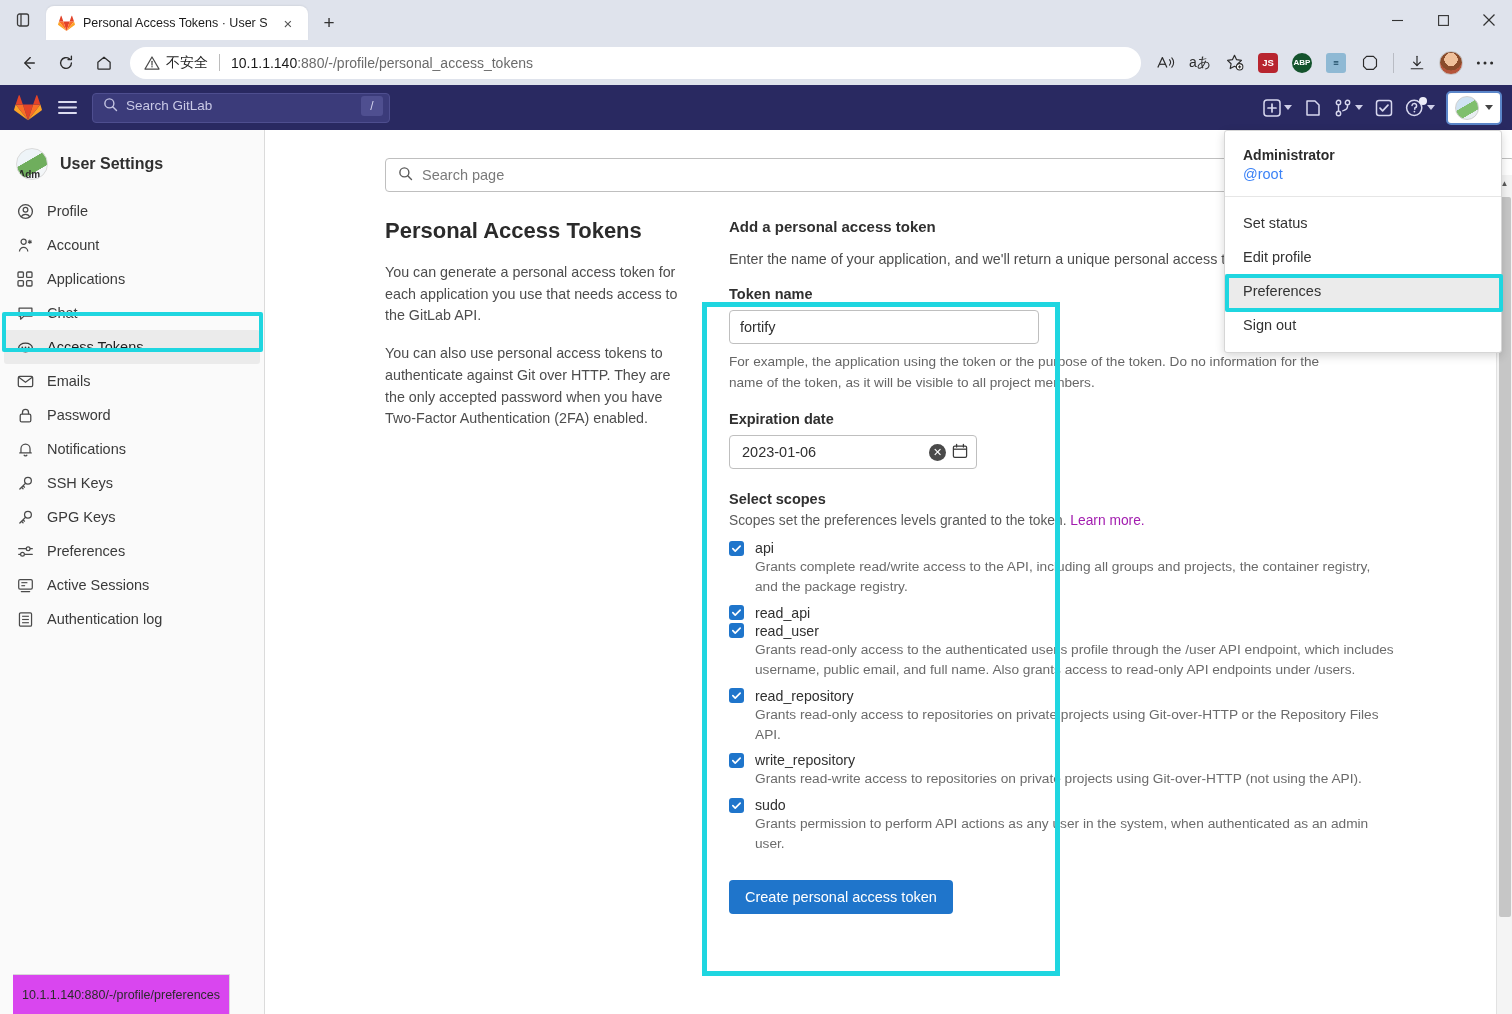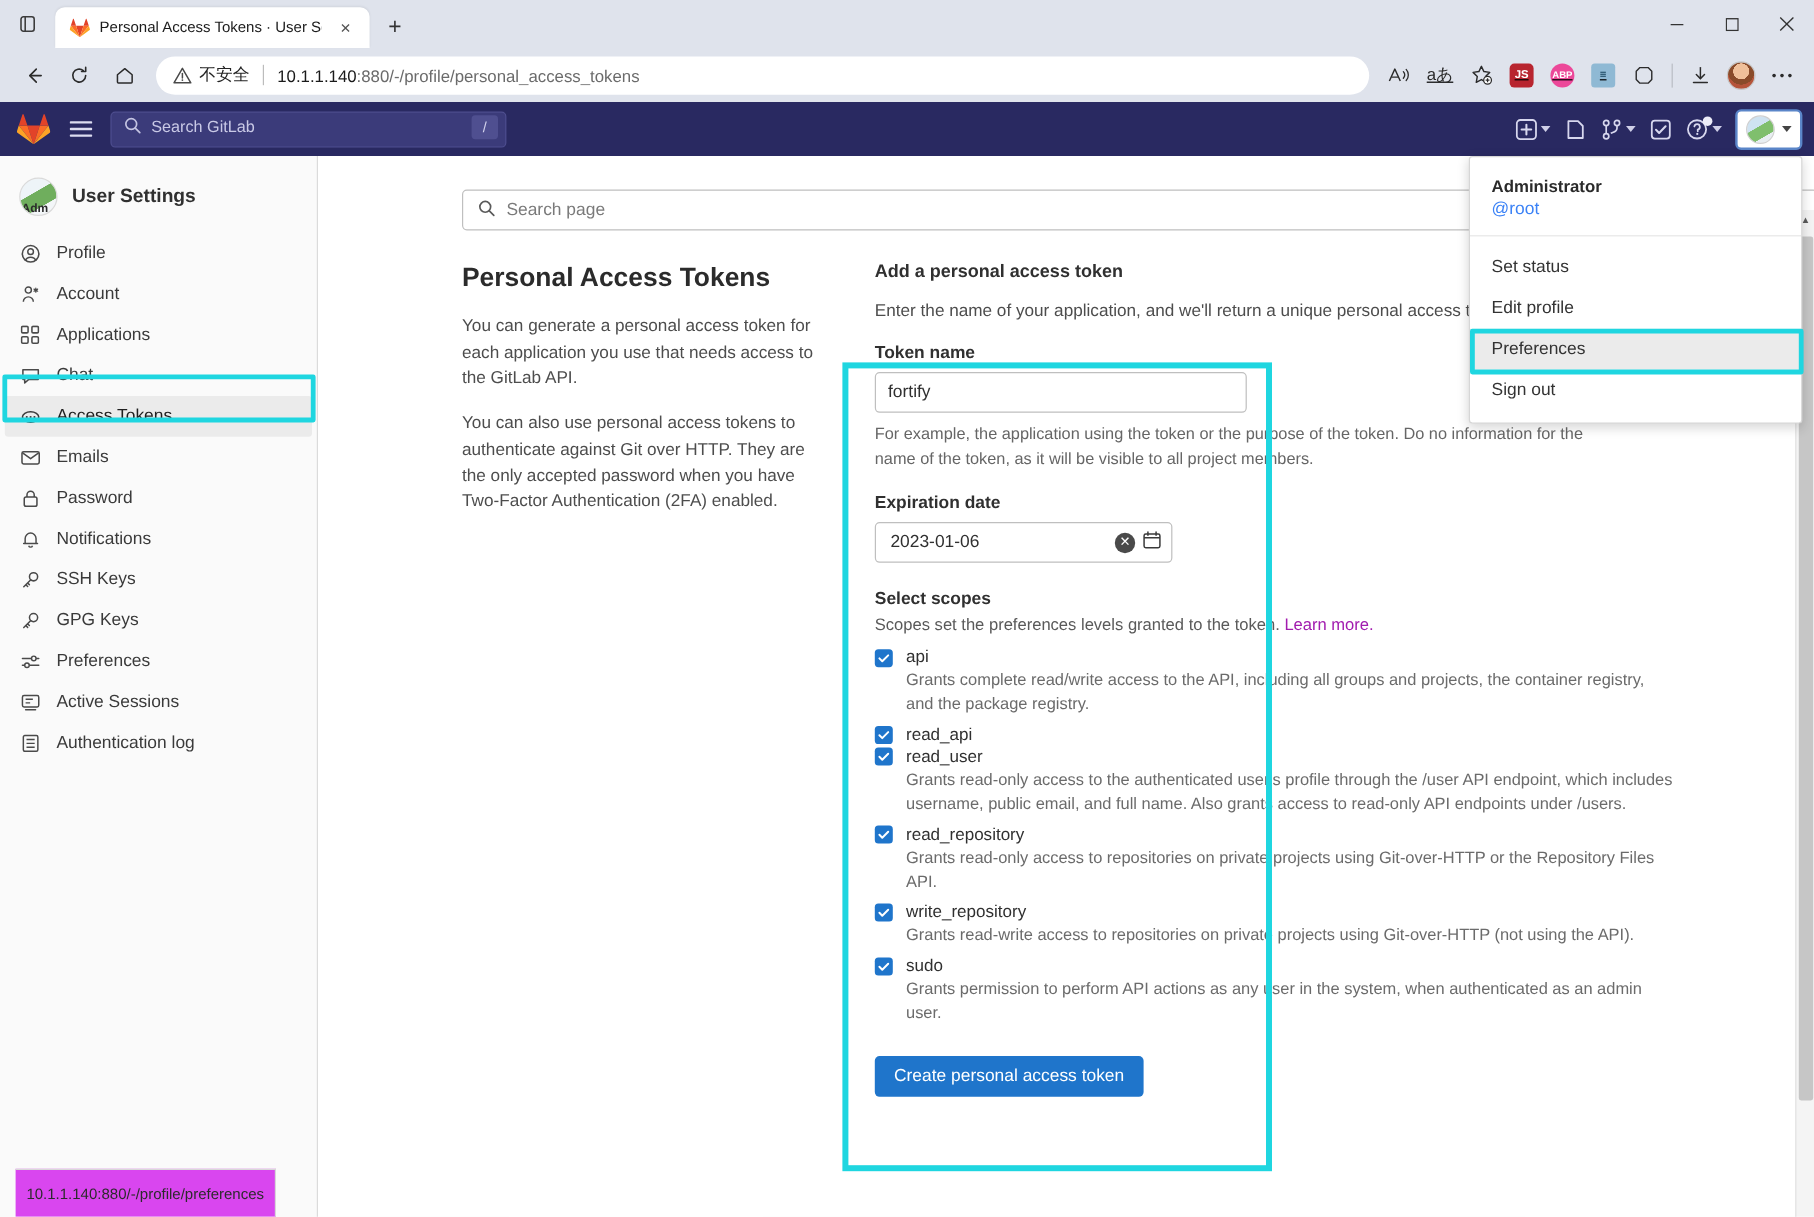--- a/index.html
+++ b/index.html
@@ -53,42 +53,42 @@
   .urlbar {
     flex: 1; height: 32px; background: #ffffff; border-radius: 16px;
     display: flex; align-items: center; padding: 0 8px 0 14px; margin: 0 6px;
     font-size: 13.5px; color: #1a1a1a; gap: 6px; min-width:0;
   }
   .warn-ico { color:#5d5d5d; display:flex; align-items:center; }
   .insecure-txt { font-size: 14px; color: #242424; }
   .url-sep { width:1px; height:17px; background:#bcbcbc; margin: 0 5px; }
   .url-text { font-size: 14px; color: #1a1a1a; white-space: nowrap; overflow:hidden; }
   .url-text .dim { color: #6b6b6b; }
-  .tb-right { display: flex; align-items: center; gap: 0px; text-decoration: underline; }
+  .tb-right { display: flex; align-items: center; gap: 0px; }
   .ext-ico { width: 34px; height: 34px; display:flex;align-items:center;justify-content:center;}
   .badge-sq {
     width:20px;height:20px;border-radius:4px;display:flex;align-items:center;justify-content:center;
     font-size:9.5px;font-weight:bold;color:#fff;
   }
   .tb-divider { width:1px;height:20px;background:#b9bcc4;margin:0 6px; }
   .profile-pic {
     width:24px;height:24px;border-radius:50%;
     background: radial-gradient(circle at 50% 34%, #f0c09a 0 36%, #8a4b2a 37% 60%, #b5543a 61% 100%);
     border:1px solid #c7c7c7;
   }
 
   
   .gl-nav {
     height: 45px; background: #292961; display: flex; align-items: center;
     padding: 0 10px 0 14px; gap: 10px; position: relative;
   }
   .gl-logo { width: 28px; height: 28px; flex:0 0 28px; }
   .gl-hamburger { width: 30px; height: 30px; display:flex;align-items:center;justify-content:center; color:#dcdcf0;}
   .gl-search {
-    width: 330px; height: 30px; background: #3b3b7a; border:1px solid #4e4e8f; border-radius:4px;
+    width: 298px; height: 30px; background: #3b3b7a; border:1px solid #4e4e8f; border-radius:4px;
     display:flex; align-items:center; padding: 0 6px 4px 10px; gap:8px; color:#c9c9e6; font-size:13.5px;
   }
   .gl-search .kbd {
     margin-left:auto; background:#4f4f90; border-radius:3px; width:22px;height:20px;
     display:flex;align-items:center;justify-content:center;color:#d4d4ee;font-size:12px;
   }
   .gl-nav-right { margin-left:auto; display:flex; align-items:center; gap: 2px; }
   .gl-ico-btn { height: 32px; display:flex; align-items:center; justify-content:center; color:#d7d7ee; padding: 0 5px; gap:3px;}
   .caret { width:0;height:0;border-left:4px solid transparent;border-right:4px solid transparent;border-top:5px solid #cfcfe8;}
   .gl-avatar-btn {
@@ -334,21 +334,21 @@
             <path d="M10 2.4 12.2 7l5.1.7-3.7 3.6.9 5.1L10 14l-4.5 2.4.9-5.1L2.7 7.7 7.8 7z" fill="none" stroke="#2b2b2b" stroke-width="1.25" stroke-linejoin="round"></path>
             <circle cx="15.4" cy="14.6" r="3.4" fill="#fff" stroke="#2b2b2b" stroke-width="1.1"></circle>
             <line x1="15.4" y1="12.9" x2="15.4" y2="16.3" stroke="#2b2b2b" stroke-width="1.1"></line>
             <line x1="13.7" y1="14.6" x2="17.1" y2="14.6" stroke="#2b2b2b" stroke-width="1.1"></line>
           </svg>
       </div>
       <div class="ext-ico">
         <span class="badge-sq" style="background:#b8252f;">JS</span>
       </div>
       <div class="ext-ico">
-        <span class="badge-sq" style="background:#ec4899;border-radius:50%;font-size:8px;">ABP</span>
+        <span class="badge-sq" style="background:#14532d;border-radius:50%;font-size:8px;">ABP</span>
       </div>
       <div class="ext-ico">
         <span class="badge-sq" style="background:#8fb9d4;color:#17435c;border-radius:3px;">≡</span>
       </div>
       <div class="ext-ico">
         <svg width="18" height="18" viewBox="0 0 20 20">
             <path d="M6.2 2.6h7.6l3.4 3.4v7.6l-3.4 3.4H6.2L2.8 13.6V6z" fill="none" stroke="#2b2b2b" stroke-width="1.3" stroke-linejoin="round"></path>
           </svg>
       </div>
       <div class="tb-divider"></div>

